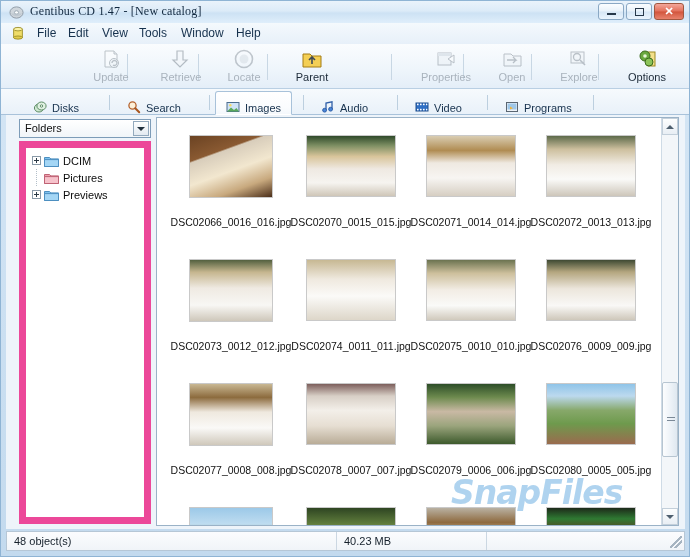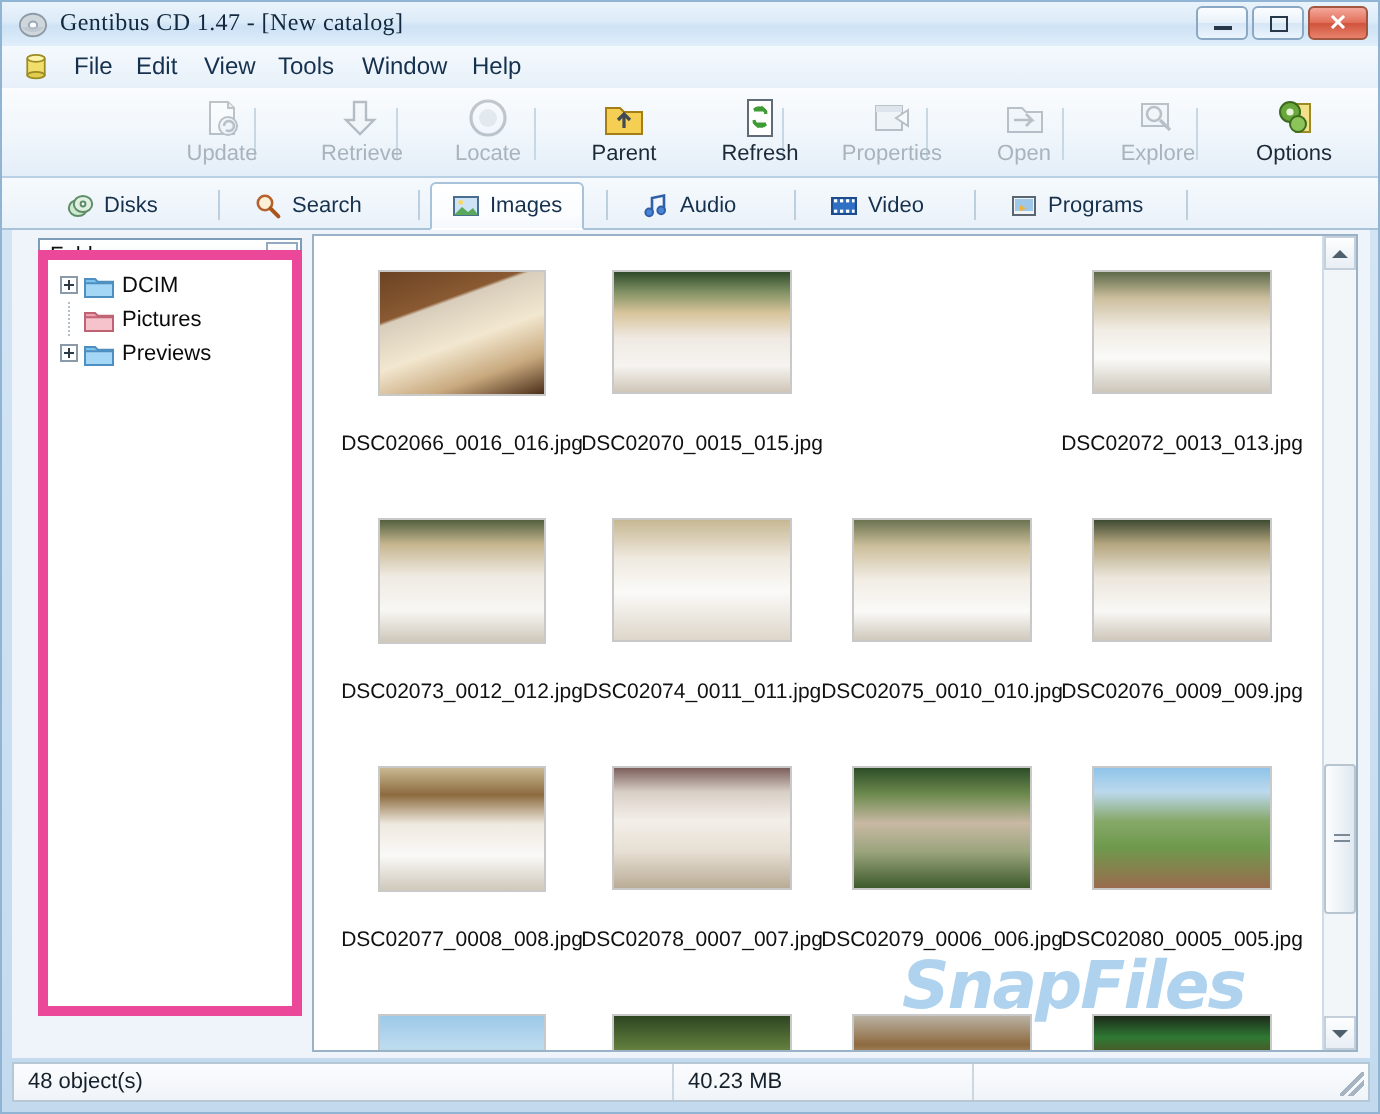--- a/index.html
+++ b/index.html
@@ -87,21 +87,21 @@
   }
 
   
   #tab-strip {
     position: absolute; left: 0; top: 88px; width: 688px; height: 26px;
     background: linear-gradient(to bottom,#f6fafd 0%, #e9f1f9 100%);
     border-bottom: 1px solid #a8c2da;
   }
   .tab {
     position: absolute; top: 2px; height: 23px;
-    display: flex; align-items: center; gap: 5px;
+    display: flex; align-items: flex-end; gap: 5px;
     padding: 0 10px;
     font-size: 11px; color: #16314d; white-space: nowrap;
   }
   .tab.active {
     background: linear-gradient(to bottom,#ffffff 0%, #fafcfe 70%, #f4f8fc 100%);
     border: 1px solid #a8c2da; border-bottom: 1px solid #ffffff;
     border-radius: 3px 3px 0 0;
     top: 2px; height: 24px;
   }
   .tab-sep {
@@ -132,22 +132,22 @@
     background: linear-gradient(to bottom,#fdfefe,#e3eaf1);
     border: 1px solid #93a9bd;
     display: flex; align-items: center; justify-content: center;
   }
   #folders-combo .arrow {
     width: 0; height: 0;
     border-left: 4px solid transparent; border-right: 4px solid transparent;
     border-top: 4px solid #21303d;
   }
   #tree-box {
-    position: absolute; left: 6px; top: 8px; width: 132px; height: 383px;
-    background: #ffffff; border: 5px solid #ec4899;
+    position: absolute; left: 6px; top: 24px; width: 132px; height: 383px;
+    background: #ffffff; border: 7px solid #ec4899;
     overflow: hidden;
   }
   .tree-node {
     position: relative; height: 17px; display: flex; align-items: center;
     padding-left: 6px; font-size: 11px; color: #0b0b0b;
   }
   .expander {
     width: 9px; height: 9px; border: 1px solid #8a9aa8; background: #fff;
     position: relative; margin-right: 3px; flex: none;
   }
@@ -344,30 +344,20 @@
     <div class="tb-btn disabled" style="left:215px;width:56px">
       <span class="tb-ico">
         <svg viewBox="0 0 22 22" width="22" height="22">
           <circle cx="11" cy="11" r="8.5" fill="none" stroke="#69747f" stroke-width="1.6"></circle>
           <circle cx="11" cy="11" r="4.5" fill="#c9d2da"></circle>
         </svg>
       </span>
       <span class="tb-lbl">Locate</span>
     </div>
 
-    <div class="tb-btn" style="left:348px;width:62px">
-      <span class="tb-ico">
-        <svg viewBox="0 0 22 22" width="22" height="22">
-          <rect x="5" y="2" width="12" height="18" fill="#ffffff" stroke="#5f6b77"></rect>
-          <path d="M8 7h5l-1.6-1.6M14 14H9l1.6 1.6" fill="none" stroke="#3f9b36" stroke-width="1.6"></path>
-          <path d="M8 7a3.5 3.5 0 0 1 6 2M14 14a3.5 3.5 0 0 1-6-2" fill="none" stroke="#3f9b36" stroke-width="1.6"></path>
-        </svg>
-      </span>
-      <span class="tb-lbl">Refresh</span>
-    </div>
 
     <div class="tb-btn disabled" style="left:408px;width:74px">
       <span class="tb-ico">
         <svg viewBox="0 0 22 22" width="22" height="22">
           <rect x="3" y="5" width="13" height="12" fill="#e9eef3" stroke="#5a6672"></rect>
           <path d="M3 5h13v3H3z" fill="#bac6d2"></path>
           <path d="M13 11l6-4v8z" fill="#fff" stroke="#5a6672"></path>
         </svg>
       </span>
       <span class="tb-lbl">Properties</span>
@@ -552,20 +542,26 @@
                 <div class="thumb-img" style="width: 84px; height: 63px; background-image: linear-gradient(160deg, rgb(107, 67, 35) 0%, rgb(138, 90, 50) 28%, rgb(216, 205, 187) 30%, rgb(242, 231, 207) 55%, rgb(200, 169, 126) 78%, rgb(75, 46, 25) 100%);"></div>
               </div>
               <div class="thumb-label">DSC02066_0016_016.jpg</div>
             </div>
             <div class="thumb-cell" style="left: 134px;">
               <div class="thumb-frame">
                 <div class="thumb-img" style="width: 90px; height: 62px; background-image: linear-gradient(rgb(47, 74, 42) 0%, rgb(126, 143, 99) 16%, rgb(216, 196, 154) 34%, rgb(239, 233, 226) 55%, rgb(246, 244, 240) 78%, rgb(207, 198, 184) 100%);"></div>
               </div>
               <div class="thumb-label">DSC02070_0015_015.jpg</div>
             </div>
+            <div class="thumb-cell" style="left: 254px;">
+              <div class="thumb-frame">
+                <div class="thumb-img" style="width: 90px; height: 62px; background-image: linear-gradient(rgb(217, 205, 178) 0%, rgb(176, 140, 82) 24%, rgb(239, 233, 225) 45%, rgb(247, 245, 242) 70%, rgb(214, 206, 194) 100%);"></div>
+              </div>
+              <div class="thumb-label">DSC02071_0014_014.jpg</div>
+            </div>
             <div class="thumb-cell" style="left: 374px;">
               <div class="thumb-frame">
                 <div class="thumb-img" style="width: 90px; height: 62px; background-image: linear-gradient(rgb(93, 106, 74) 0%, rgb(205, 191, 158) 22%, rgb(241, 236, 228) 48%, rgb(250, 250, 248) 72%, rgb(205, 198, 186) 100%);"></div>
               </div>
               <div class="thumb-label">DSC02072_0013_013.jpg</div>
             </div>
           </div>
           <div class="thumb-row">
             <div class="thumb-cell" style="left: 14px;">
               <div class="thumb-frame">

